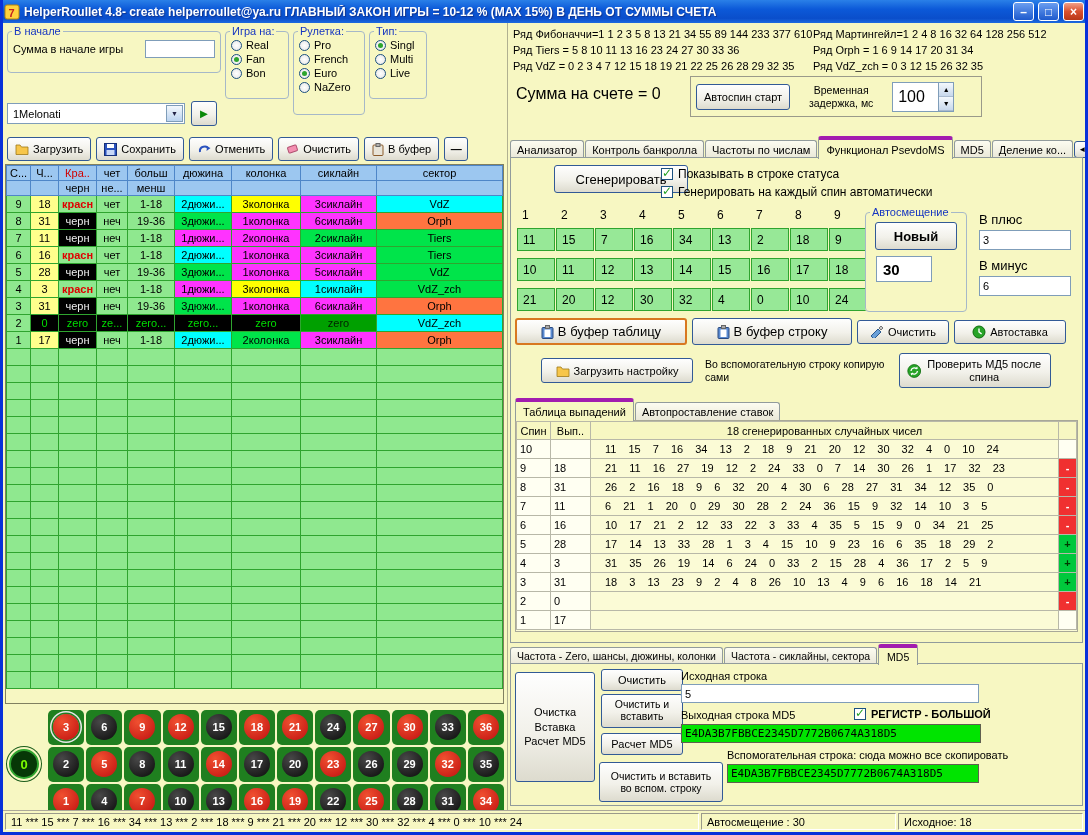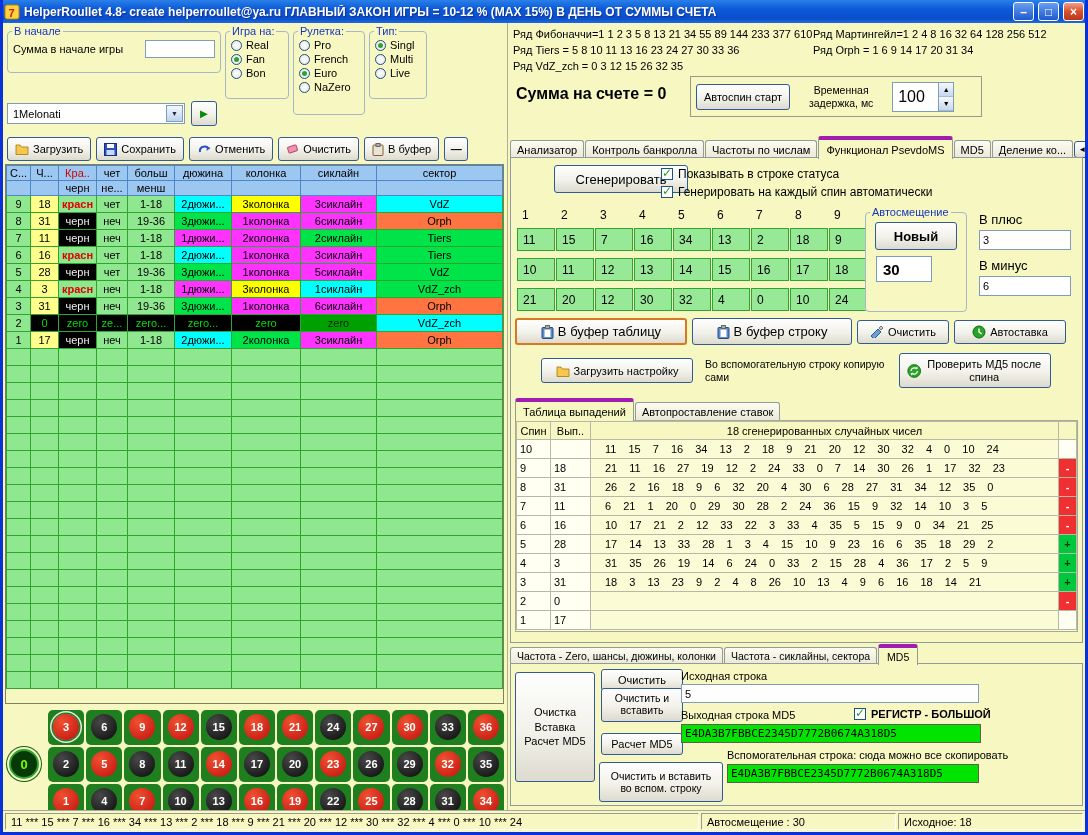--- a/index.html
+++ b/index.html
@@ -63,21 +63,21 @@
 .num-tile{height:35px;background:#1F7F1F;border-radius:5px;display:flex;align-items:center;justify-content:center;}
 .num-circle{width:26px;height:26px;border-radius:50%;color:#fff;font-size:11px;font-weight:bold;display:flex;align-items:center;justify-content:center;}
 .num-circle.red{background:radial-gradient(circle at 35% 30%,#F05030,#C01010);}
 .num-circle.blackn{background:radial-gradient(circle at 35% 30%,#484848,#0A0A0A);}
 .num-circle.ringed{box-shadow:0 0 0 1.5px #1F7F1F,0 0 0 3px #E8E8E8;}
 
 .series{position:absolute;left:5px;top:3px;right:2px;font-size:11px;line-height:16px;}
 .series-row{display:flex;}
 .series-left{width:300px;white-space:nowrap;overflow:hidden;}
 .series-right{flex:1;white-space:nowrap;overflow:hidden;}
-.balance{position:absolute;left:8px;top:62px;font-size:16px;font-weight:bold;}
+.balance{position:absolute;left:8px;top:62px;font-size:16px;font-weight:normal;}
 .autobox{position:absolute;left:182px;top:53px;width:292px;height:41px;border:1px solid #9A9A8A;display:flex;align-items:center;gap:6px;padding:0 5px;}
 .autospin-btn{height:26px;}
 .delay-label{width:90px;font-size:10.5px;text-align:center;line-height:1.15;}
 .spinner{display:flex;width:62px;height:30px;border:1px solid #7F9DB9;background:#fff;}
 .spin-val{flex:1;font-size:16px;display:flex;align-items:center;padding-left:5px;}
 .spin-btns{width:15px;display:flex;flex-direction:column;border-left:1px solid #7F9DB9;}
 .spin-btn{flex:1;font-size:7px;display:flex;align-items:center;justify-content:center;background:linear-gradient(#F4F8FC,#C8D8EC);border-bottom:1px solid #AABBD0;}
 
 .tabstrip{position:absolute;left:2px;top:114px;right:2px;height:21px;display:flex;align-items:flex-end;}
 .tabs-fill{display:flex;align-items:flex-end;}
@@ -119,21 +119,21 @@
 .fall td.f-nums{padding-left:14px;word-spacing:9px;background:#FBFBD6;}
 .fall td.f-ind{background:#FFFFF2;text-align:center;font-weight:bold;}
 .fall td.f-ind.pos{background:#00C83C;color:#003800;}
 .fall td.f-ind.neg{background:#F03030;color:#fff;}
 .bottom-tabs{position:absolute;left:2px;top:622px;right:2px;height:19px;display:flex;align-items:flex-end;}
 .bottom-tabs .tab{font-size:10.5px;padding:2px 6px;}
 .bottom-tabs .tab.active{padding:3px 8px 2px;}
 .bottom-panel{position:absolute;left:2px;top:640px;right:2px;height:143px;border:1px solid #919B9C;background:#F7F7C2;}
 .btn-bigmd5{position:absolute;left:4px;top:8px;width:80px;height:110px;white-space:normal;font-size:11px;line-height:1.35;}
 .btn-md5-clear{position:absolute;left:90px;top:5px;width:82px;height:22px;}
-.btn-md5-cp{position:absolute;left:90px;top:24px;width:82px;height:34px;white-space:normal;font-size:10.5px;line-height:1.1;}
+.btn-md5-cp{position:absolute;left:90px;top:30px;width:82px;height:34px;white-space:normal;font-size:10.5px;line-height:1.1;}
 .btn-md5-calc{position:absolute;left:90px;top:69px;width:82px;height:22px;}
 .btn-md5-aux{position:absolute;left:88px;top:98px;width:124px;height:40px;white-space:normal;font-size:10.5px;line-height:1.15;}
 .lbl-src{position:absolute;left:170px;top:6px;}
 .inp-src{position:absolute;left:170px;top:20px;width:298px;height:19px;}
 .lbl-out{position:absolute;left:170px;top:45px;}
 .cb-reg{position:absolute;left:300px;top:44px;font-weight:bold;font-size:11px;margin-left:43px;}
 .fld-green{position:absolute;background:#00E400;border:1px solid #606050;font-size:11px;font-family:"DejaVu Sans Mono",monospace;display:flex;align-items:center;padding-left:3px;overflow:hidden;white-space:nowrap;}
 .fld-out{left:170px;top:60px;width:300px;height:19px;}
 .lbl-aux{position:absolute;left:216px;top:85px;}
 .fld-aux{left:216px;top:100px;width:252px;height:19px;}
@@ -769,20 +769,21 @@
       <div class="series">
         <div class="series-row">
           <span class="series-left">Ряд Фибоначчи=1 1 2 3 5 8 13 21 34 55 89 144 233 377 610</span>
           <span class="series-right">Ряд Мартингейл=1 2 4 8 16 32 64 128 256 512</span>
         </div>
         <div class="series-row">
           <span class="series-left">Ряд Tiers = 5 8 10 11 13 16 23 24 27 30 33 36</span>
           <span class="series-right">Ряд Orph = 1 6 9 14 17 20 31 34</span>
         </div>
         <div class="series-row">
+          <span class="series-left">Ряд VdZ = 0 2 3 4 7 12 15 18 19 21 22 25 26 28 29 32 35</span>
           <span class="series-right">Ряд VdZ_zch = 0 3 12 15 26 32 35</span>
         </div>
       </div>
 
       <div class="balance">Сумма на счете = 0</div>
 
       <div class="autobox">
         <button class="xp-btn autospin-btn">
             <span>Автоспин старт</span>
           </button>

